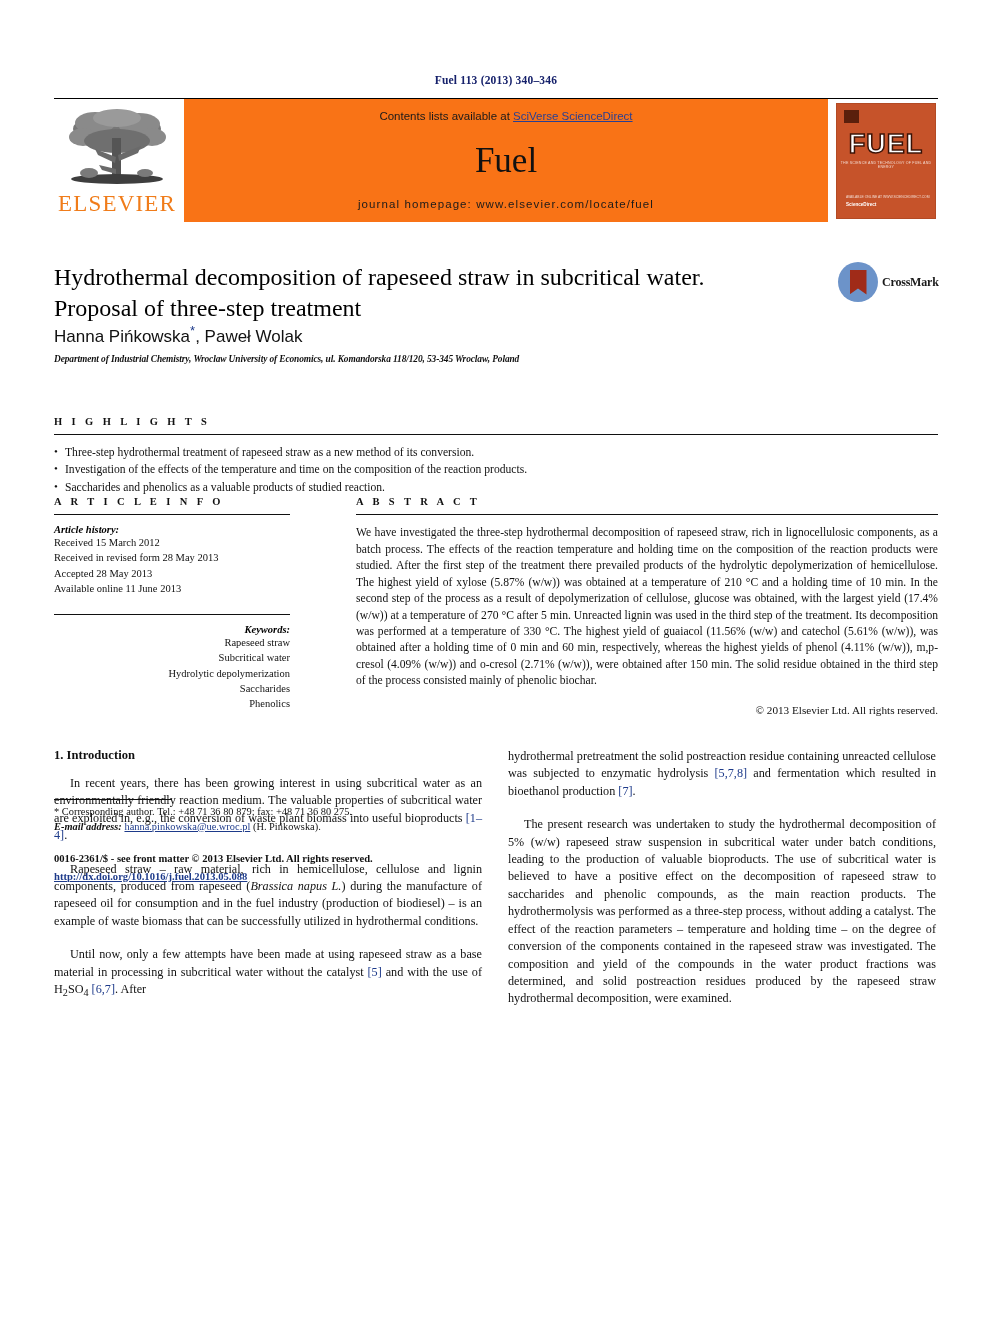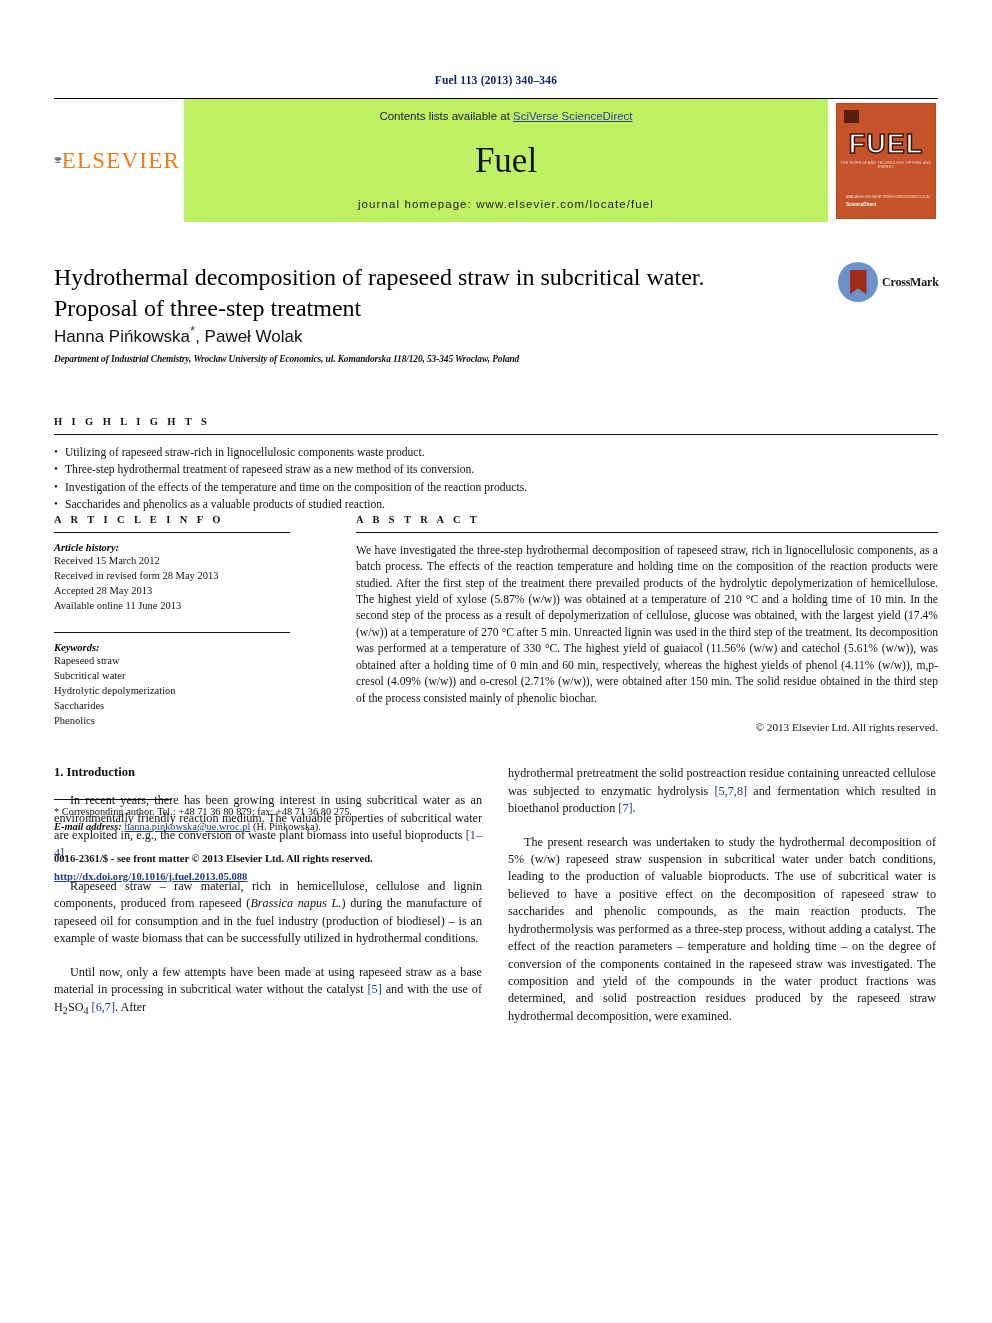--- a/index.html
+++ b/index.html
@@ -31,38 +31,38 @@
   .masthead {
     margin-top: 12px;
     border-top: 1.6px solid #000;
     display: flex;
     align-items: stretch;
     height: 124px;
   }
   .elsevier-cell {
     width: 126px;
     display: flex;
-    flex-direction: row;
-    justify-content: flex-end;
+    flex-direction: column;
+    justify-content: center;
     align-items: center;
     padding-bottom: 2px;
     flex: none;
   }
   .tree-art { width: 104px; height: 86px; display:block; }
   .elsevier-word {
     font-family: "Liberation Serif", serif;
     font-size: 23px;
     letter-spacing: 1.2px;
     color: #f07c1a;
     line-height: 1;
     margin-top: 1px;
   }
   .journal-cell {
     flex: 1;
-    background: #bef264;
+    background: #f97316;
     display: flex;
     flex-direction: column;
     align-items: center;
     justify-content: space-between;
     padding: 11px 0 12px 0;
     margin-left: 4px;
   }
   .contents-line {
     font-family: "Liberation Sans", sans-serif;
     font-size: 11.5px;
@@ -221,21 +221,21 @@
     font-weight: bold;
     font-size: 10.5px;
     margin-top: 9px;
   }
   .hist-lines, .kw-lines {
     font-family: "Liberation Serif", serif;
     font-size: 10.5px;
     line-height: 1.45;
     color: #111;
   }
-  .kw-block { margin-top: 18px; }
+  .kw-block { margin-top: 18px; text-align: right; }
   .kw-block .rule-thick { margin-bottom: 0; }
 
   .abstract-body {
     margin-top: 10px;
     font-family: "Liberation Serif", serif;
     font-size: 11.6px;
     line-height: 1.42;
     text-align: justify;
     color: #111;
   }
@@ -372,21 +372,20 @@
 
     <div class="authors"><span>Hanna Pińkowska</span><span class="corr-star">*</span><span>, Paweł Wolak</span></div>
 
     <div class="affiliation">Department of Industrial Chemistry, Wroclaw University of Economics, ul. Komandorska 118/120, 53-345 Wroclaw, Poland</div>
   </div>
 
   <div class="highlights">
     <div class="sec-head">H I G H L I G H T S</div>
     <div class="rule-thin"></div>
     <ul class="hl-list">
-      <li>Utilizing of rapeseed straw-rich in lignocellulosic components waste product.</li>
       <li>Three-step hydrothermal treatment of rapeseed straw as a new method of its conversion.</li>
       <li>Investigation of the effects of the temperature and time on the composition of the reaction products.</li>
       <li>Saccharides and phenolics as a valuable products of studied reaction.</li>
     </ul>
   </div>
 
   <div class="info-abstract">
 
     <div class="col-info">
       <div class="sec-head">A R T I C L E   I N F O</div>

